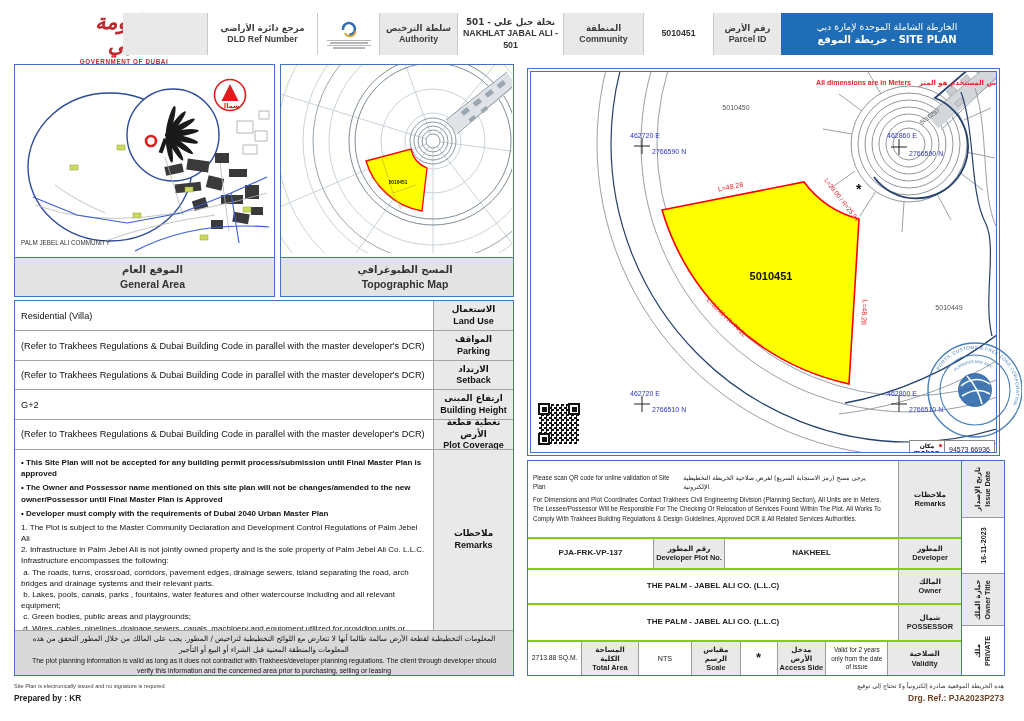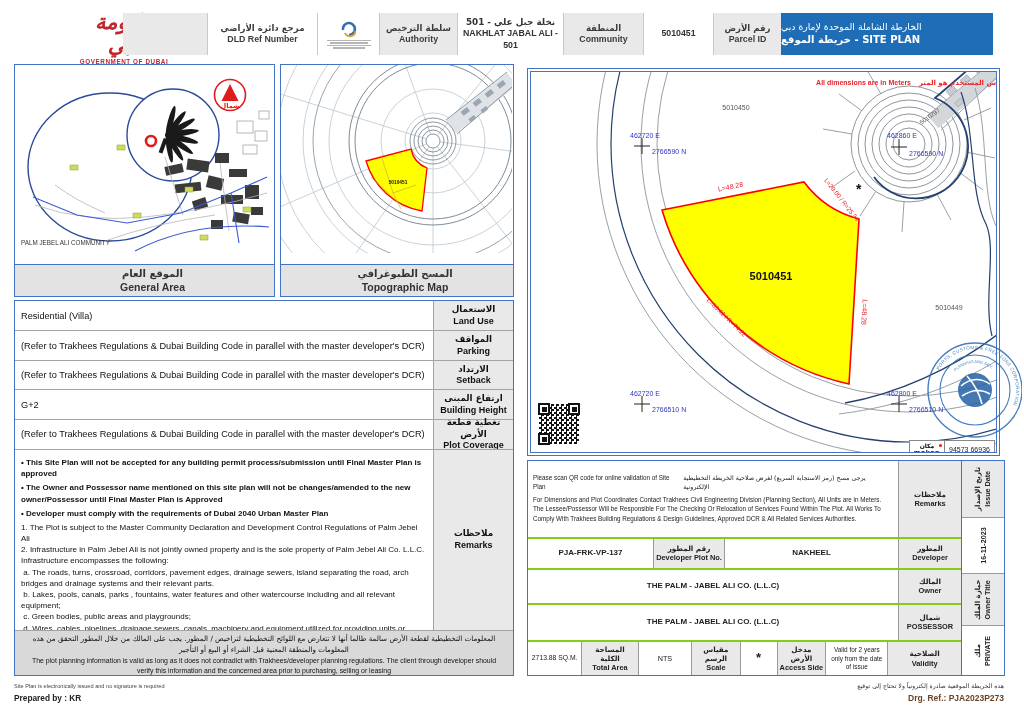--- a/index.html
+++ b/index.html
@@ -11,29 +11,29 @@
   .gov-logo { position:absolute; left:76px; top:11px; width:96px; text-align:center; color:#c0272d; }
   .gov-logo .script { font-family:"DejaVu Sans",sans-serif; font-size:21px; font-weight:bold; font-style:italic; line-height:1.1; }
   .gov-logo .cap { font-size:6.3px; font-weight:bold; letter-spacing:.6px; margin-top:1px; }
   .hdr { position:absolute; left:123px; top:13px; height:42px; display:flex; align-items:stretch; }
   .hcell { display:flex; flex-direction:column; justify-content:center; text-align:center; font-size:8.8px; color:#3c3c3c; line-height:1.3; border-left:1px solid #c9c9c9; padding:0 2px; }
   .hcell:first-child { border-left:none; }
   .hcell.gray { background:#e9e9e9; }
   .hcell .l1 { font-weight:bold; font-size:8.6px; }
   .hcell .l2 { font-weight:bold; font-size:8.8px; }
   .hcell.val { font-weight:bold; color:#333; }
-  .htitle { width:212px; background:#1e6db6; color:#fff; display:flex; flex-direction:column; justify-content:center; line-height:1.45; }
+  .htitle { width:212px; background:#1e6db6; color:#fff; display:flex; flex-direction:column; justify-content:center; text-align:center; line-height:1.45; }
   .htitle .t1 { font-size:9.3px; }
   .htitle .t2 { font-size:10px; font-weight:bold; }
   .trk-cell { width:62px; display:flex; flex-direction:column; align-items:center; justify-content:center; gap:1px; border-left:1px solid #c9c9c9; }
   .trk-lines div { height:1.5px; background:#b5b5b5; margin:1px auto 0; }
 
   
   .panel { position:absolute; border:1.5px solid #4472c4; background:#fff; }
-  .caption { position:absolute; left:0; right:0; bottom:0; height:32px; background:#e3e3e3; border-top:1px solid #4472c4; text-align:center; color:#333; display:flex; flex-direction:column; justify-content:center; line-height:1.35;padding-left:16px; }
+  .caption { position:absolute; left:0; right:0; bottom:0; height:39px; background:#e3e3e3; border-top:1px solid #4472c4; text-align:center; color:#333; display:flex; flex-direction:column; justify-content:center; line-height:1.35;padding-left:16px; }
   .caption .c-ar { font-size:10px; font-weight:bold; }
   .caption .c-en { font-size:10.5px; font-weight:bold; }
 
   
   .dtable { position:absolute; left:14px; top:300px; width:500px; height:376px; border:1.5px solid #4472c4; display:flex; flex-direction:column; font-size:8px; color:#111; }
   .drow { display:flex; border-top:1px solid #a3a3a3; }
   .drow:first-child { border-top:none; }
   .dval { flex:1; padding:3px 6px; display:flex; align-items:center; font-size:9.2px; }
   .dlab { width:80px; background:#e9e9e9; border-left:1px solid #a3a3a3; display:flex; flex-direction:column; justify-content:center; text-align:center; line-height:1.3; }
   .dlab .a { font-size:8.8px; font-weight:bold; }

